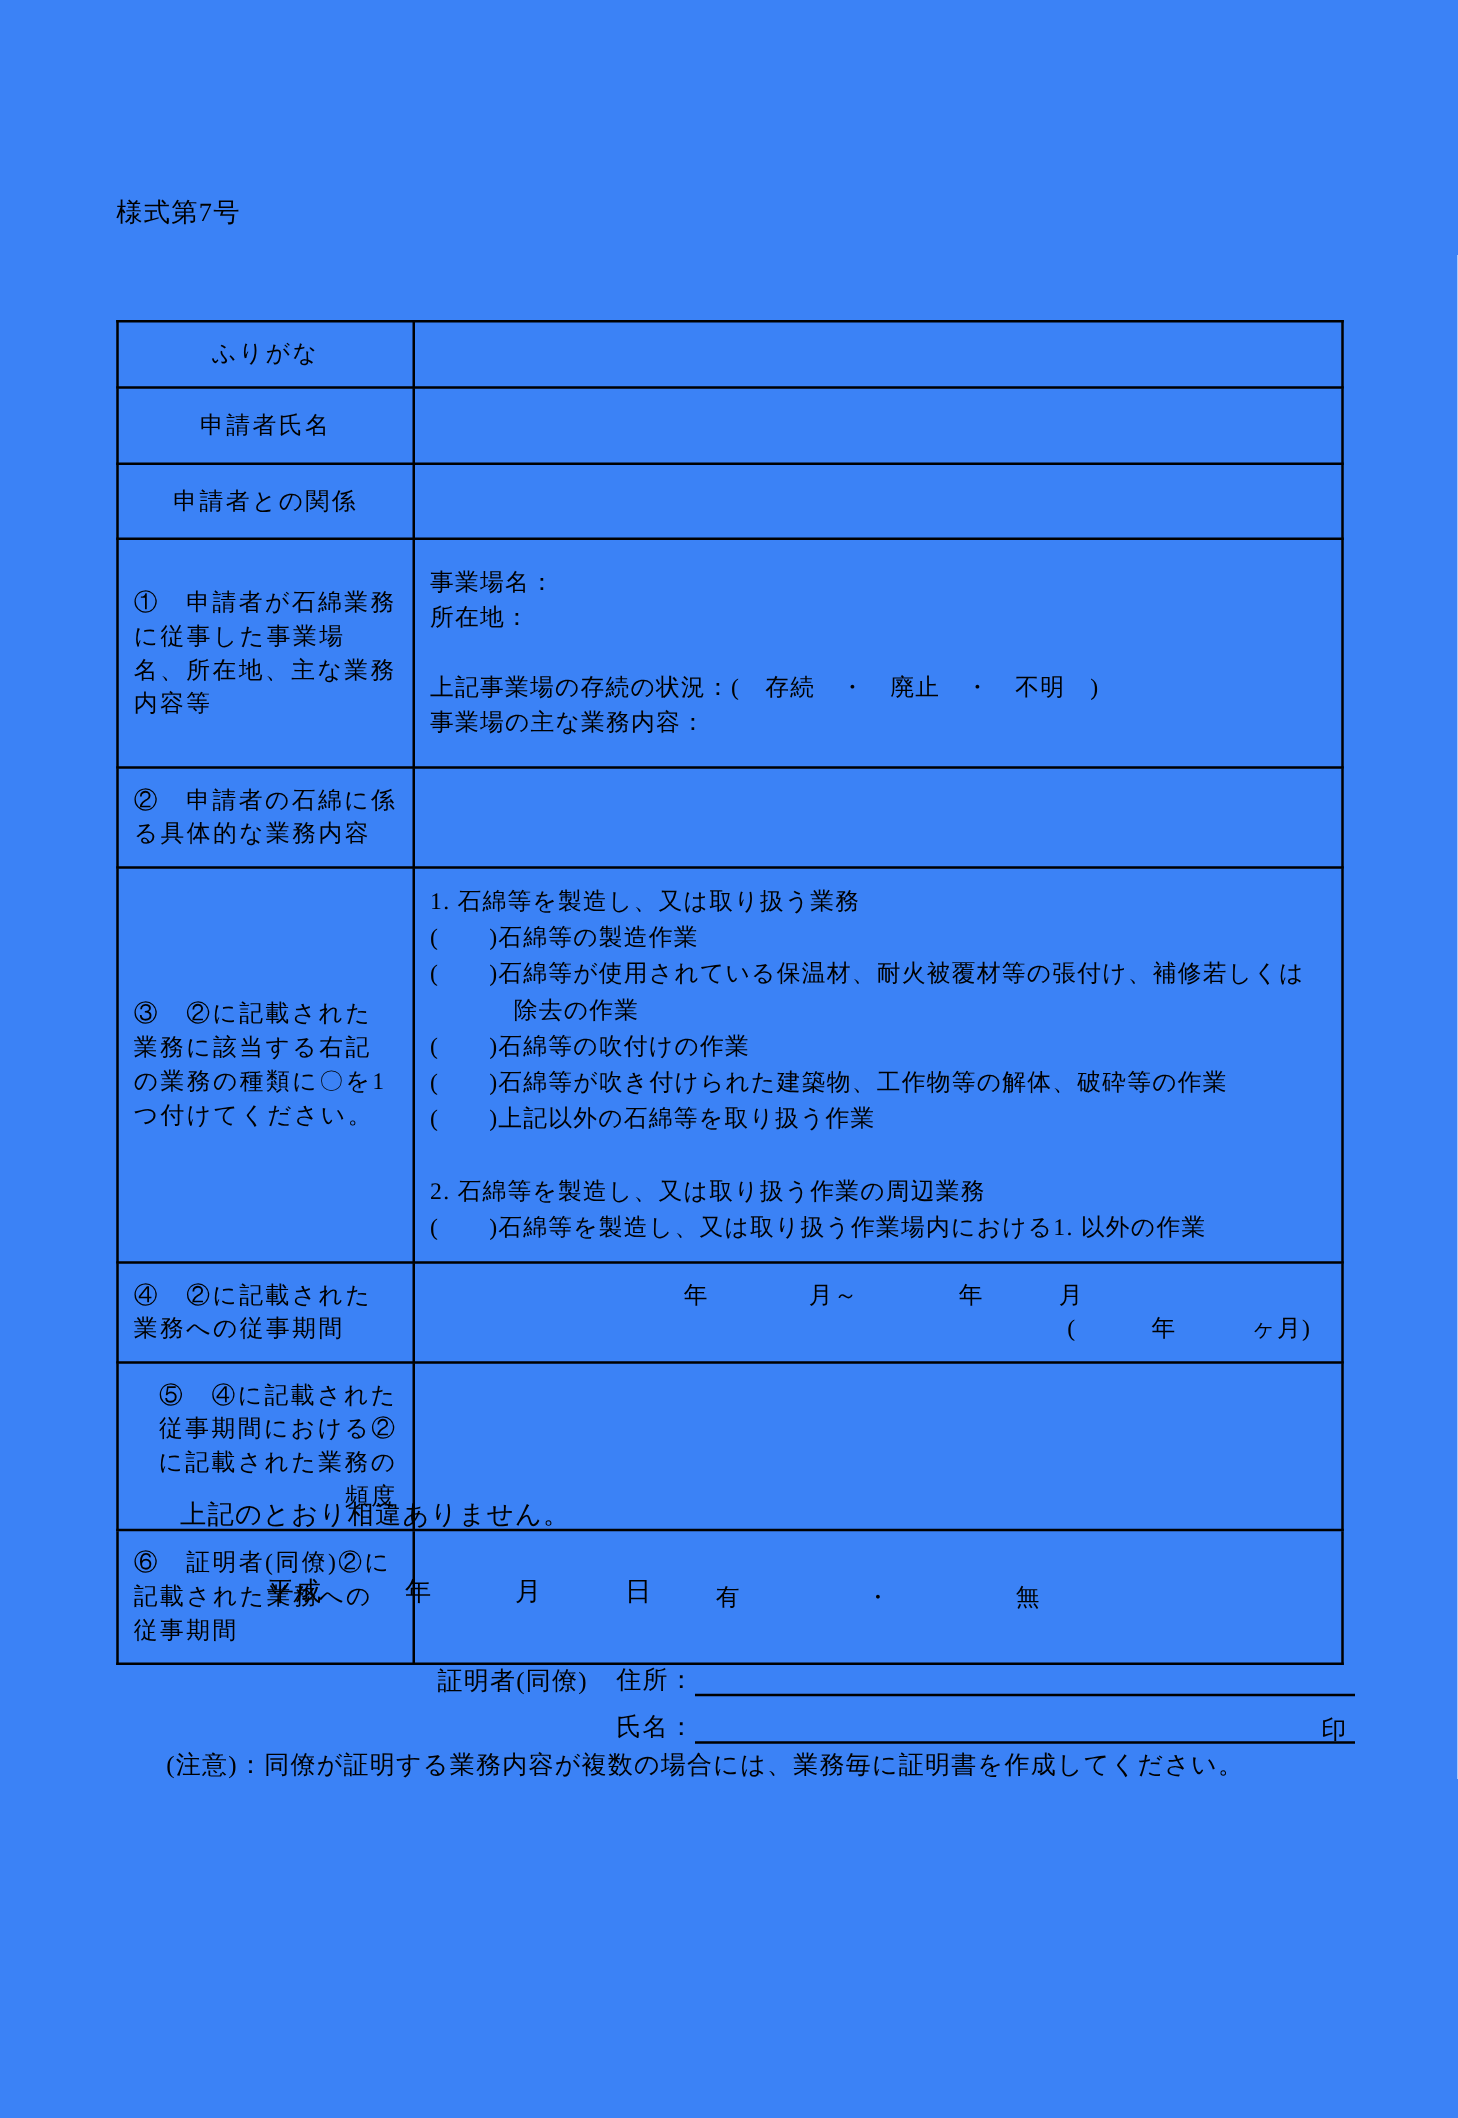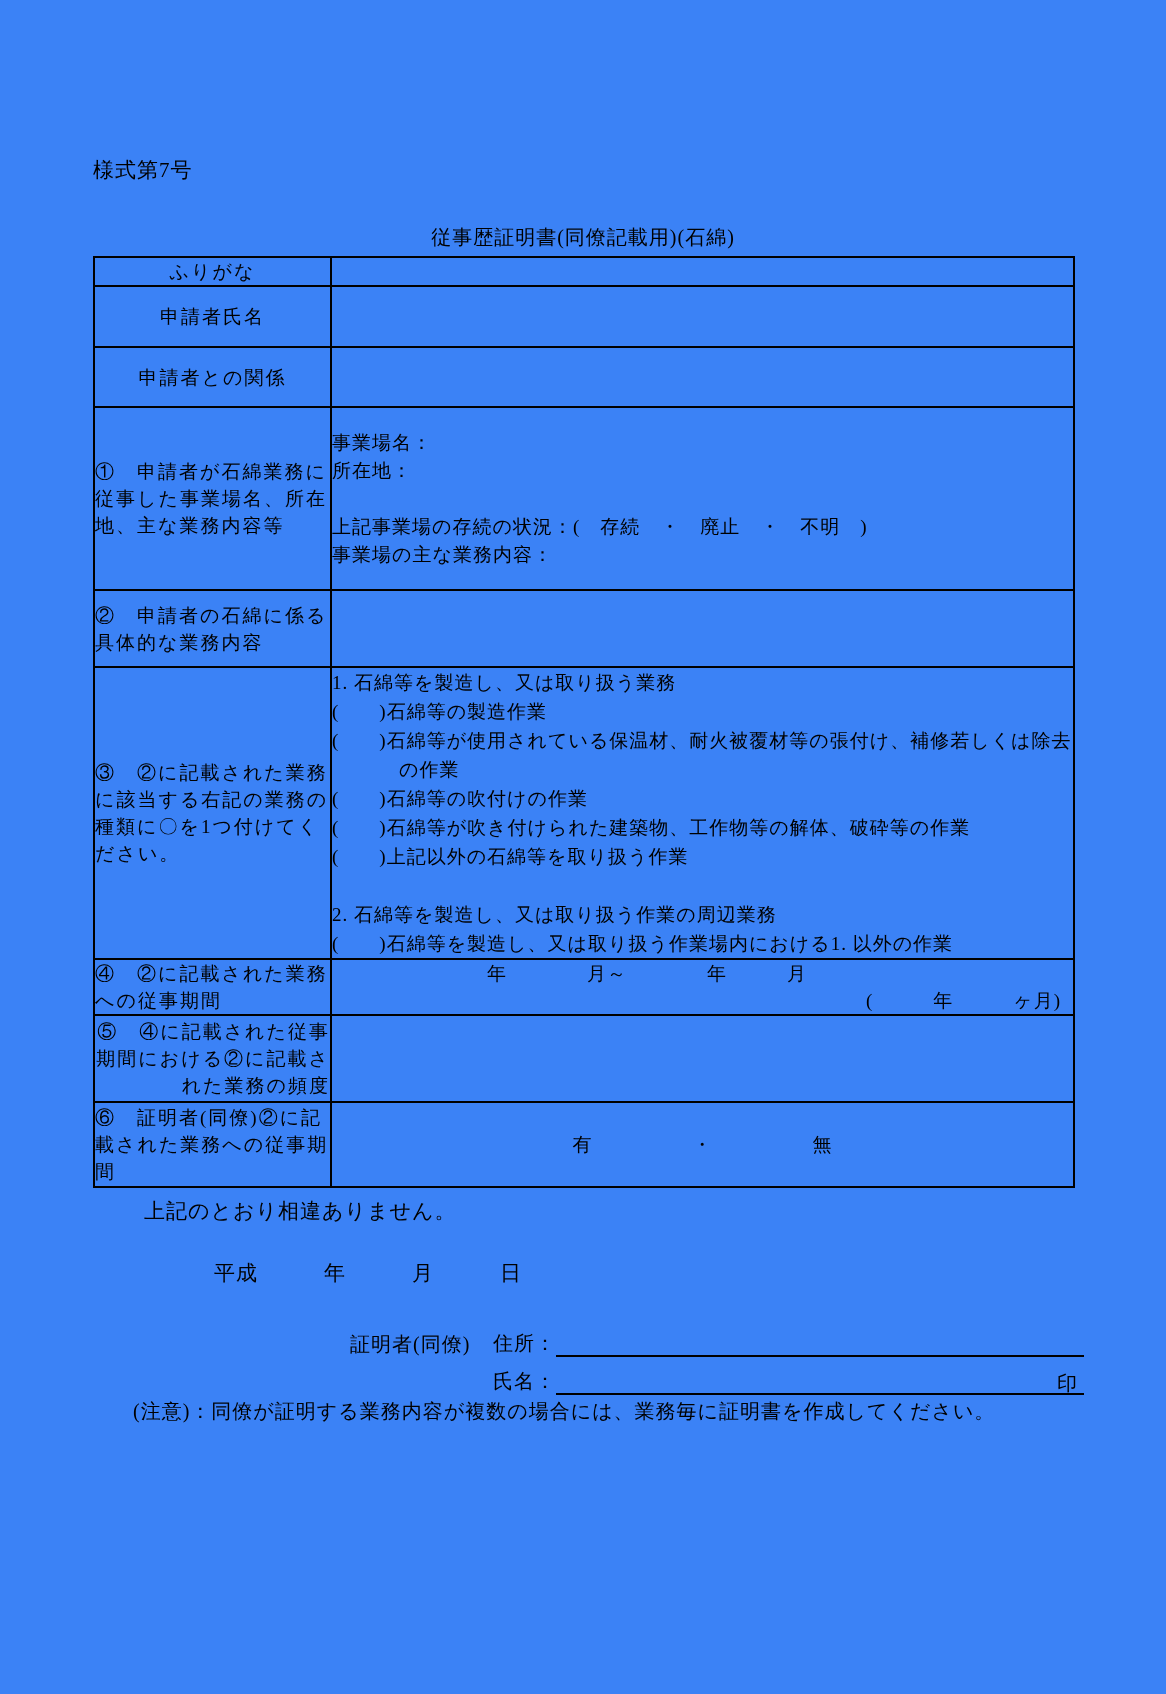--- a/index.html
+++ b/index.html
@@ -22,42 +22,42 @@
   table.form {
     position:absolute; left:93px; top:256px;
     width:980px;
     border-collapse:collapse; table-layout:fixed;
     font-size:19px;
   }
   table.form col.c1 { width:237px; }
   table.form col.c2 { width:743px; }
   table.form td {
     border:2px solid #000;
-    padding:0; overflow:hidden;
+    padding:12px; overflow:hidden;
     vertical-align:middle;
   }
   tr.r1 { height:29px; }
   tr.r2 { height:61px;border-radius:13px; }
   tr.r3 { height:60px; }
   tr.r4 { height:183px; }
   tr.r5 { height:77px; }
   tr.r6 { height:291px; }
   tr.r7 { height:54px; }
   tr.r8 { height:87px;text-align:right; }
   tr.r9 { height:85px; }
   td.lbl { padding:2px 7px; line-height:27px; letter-spacing:2px; }
   td.lbl.center { text-align:center; letter-spacing:2px; }
   td.val { vertical-align:top; }
   td.lines { padding:5px 8px; line-height:28px; letter-spacing:1px; }
   .blank { height:28px; }
   td.worklist { padding:3px 6px; line-height:29px; letter-spacing:1px; }
   .hang { padding-left:67px; text-indent:-67px; }
   .blank29 { height:29px; }
   td.period-cell { padding:0; line-height:27px; letter-spacing:1px; }
-  .period-line { padding-left:155px; }
+  .period-line { padding-left:155px;margin-left:48px; }
   .duration-line { text-align:right; padding-right:12px; }
   td.have-cell { vertical-align:middle; text-align:center; letter-spacing:1px; }
   .confirmation {
     position:absolute; left:144px; top:1197px; font-size:21px; letter-spacing:1px;
   }
   .date-line {
     position:absolute; left:214px; top:1259px; font-size:21px; letter-spacing:1px;
   }
   .certifier {
     position:absolute; left:350px; top:1331px; font-size:20px; letter-spacing:1px;
@@ -76,21 +76,20 @@
     position:absolute; left:133px; top:1398px; font-size:20px; letter-spacing:1px;
   }
 </style>
 </head>
 <body>
 
 <div class="page">
 
   <div class="form-number">様式第7号</div>
 
-  <div class="doc-title">従事歴証明書(同僚記載用)(石綿)</div>
 
   <table class="form">
     <colgroup>
         <col class="c1">
         <col class="c2">
       </colgroup>
     <tbody>
       <tr class="r1">
         <td class="lbl center">ふりがな</td>
         <td class="val"></td>

